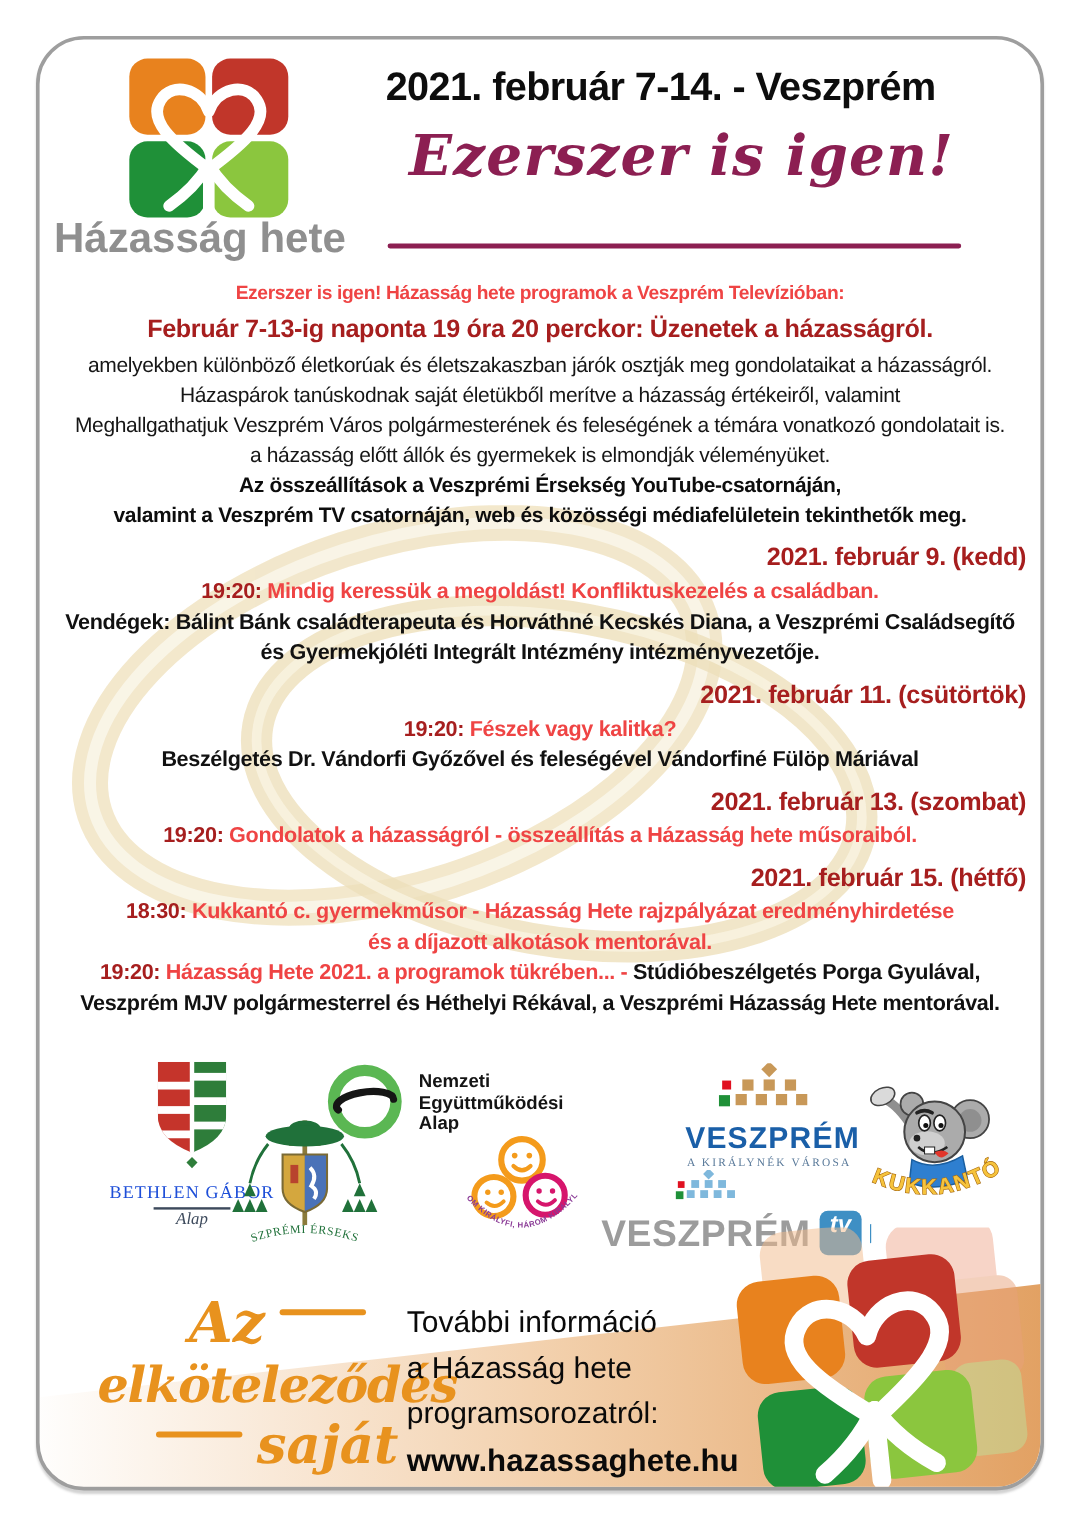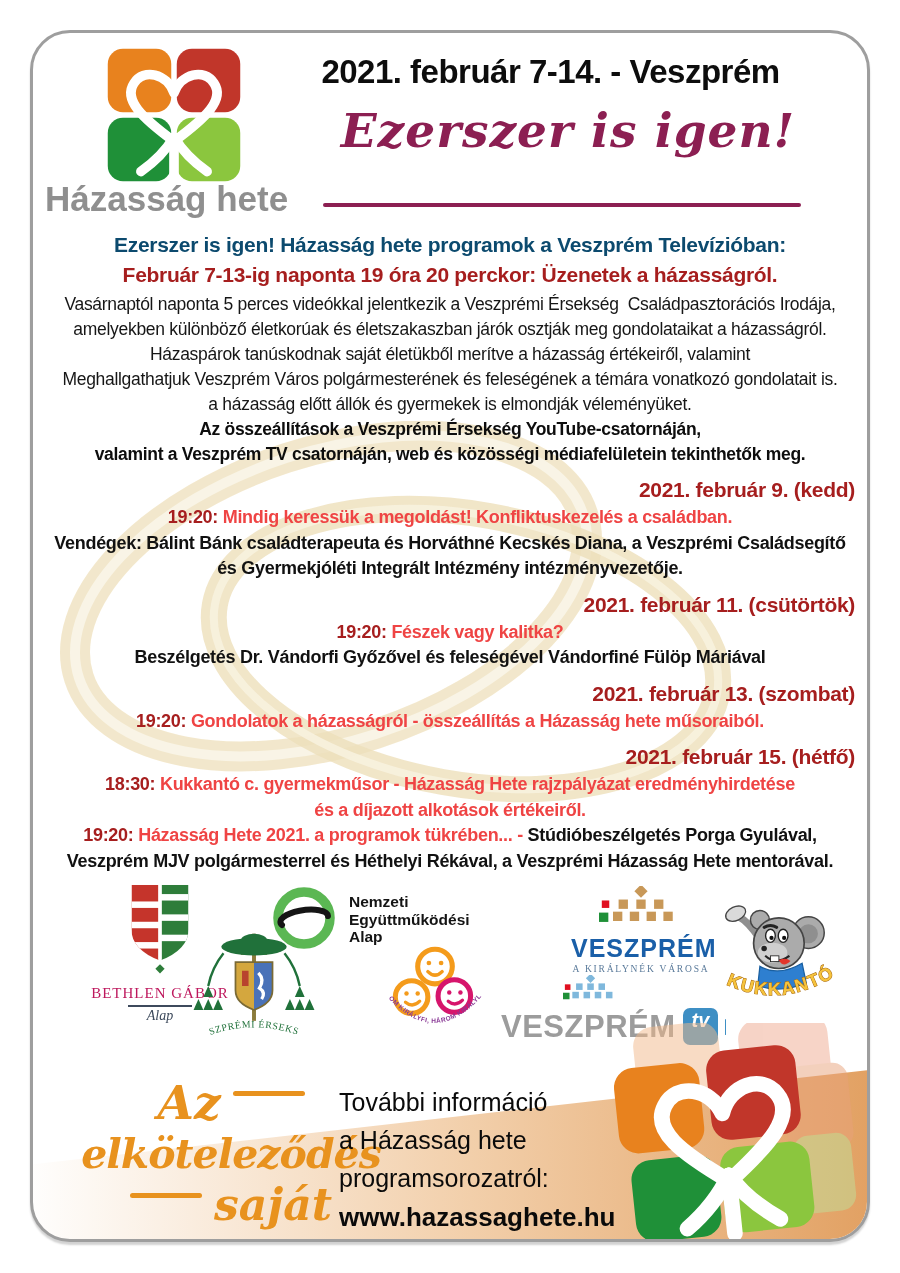--- a/index.html
+++ b/index.html
@@ -19,34 +19,34 @@
          font-size:33px;font-weight:bold;color:#0d0d0d;letter-spacing:-0.5px;}
   .tagline{position:absolute;left:285px;top:70px;width:500px;text-align:center;
            font-family:"DejaVu Serif",serif;font-style:italic;font-weight:bold;
            font-size:47px;color:#8C1F52;letter-spacing:1px;}
   .tagline-rule{position:absolute;left:290px;top:170px;width:478px;height:4px;
                 background:#8C1F52;border-radius:3px;}
   
   .rings{position:absolute;left:8px;top:388px;width:760px;height:412px;z-index:0;pointer-events:none;}
   
   .content{position:absolute;left:12px;right:12px;top:198px;text-align:center;z-index:1;letter-spacing:-0.3px;}
-  .intro-heading{font-size:21px;font-weight:bold;line-height:27px;margin-bottom:4px;color:#0c4a6e;}
+  .intro-heading{font-size:16px;font-weight:bold;line-height:27px;margin-bottom:4px;color:#ef4444;}
   .schedule{font-size:21px;font-weight:bold;line-height:26px;margin-bottom:4px;color:#A61E1E;}
   .bline{font-size:17.5px;line-height:25px;color:#161616;white-space:pre-wrap;}
   .eline{font-size:17.5px;font-weight:bold;line-height:25px;color:#0d0d0d;}
   .prog{margin-top:10px;}
   .pdate{font-size:21px;font-weight:bold;line-height:26px;margin-bottom:2px;color:#A61E1E;text-align:right;}
   .prow{font-size:18px;font-weight:bold;line-height:25.5px;}
   .ptime{color:#A61E1E;}
   .pblue{color:#ef4444;}
   .pblack{color:#111;}
   
   .sponsor{position:absolute;z-index:1;}
   .bethlen{left:42px;top:850px;width:170px;text-align:center;}
-  .bethlen .bg-name{font-family:"Liberation Serif",serif;font-size:15px;letter-spacing:1px;color:#be185d;margin-top:2px;text-transform:uppercase;}
+  .bethlen .bg-name{font-family:"Liberation Serif",serif;font-size:15px;letter-spacing:1px;color:#1d4ed8;margin-top:2px;text-transform:uppercase;}
   .bethlen .bg-rule{width:64px;height:1.5px;background:#3D4A5C;margin:3px auto 1px;}
   .bethlen .bg-alap{font-family:"Liberation Serif",serif;font-style:italic;font-size:14px;color:#3D4A5C;}
   .ersekseg{left:150px;top:892px;width:142px;}
   .nea{left:238px;top:852px;width:235px;display:flex;align-items:flex-start;gap:8px;}
   .nea .nea-text{font-size:15.5px;font-weight:bold;line-height:17.5px;color:#141414;padding-top:8px;text-align:left;}
   .hkiralyfi{left:345px;top:903px;width:114px;}
   .vcity{left:538px;top:853px;width:140px;text-align:center;}
   .vcity .vc-label{font-size:25px;font-weight:bold;color:#1A5FA8;letter-spacing:1px;margin-top:2px;}
   .vcity .vc-sub{font-family:"Liberation Serif",serif;font-size:9.5px;color:#5A7A9A;letter-spacing:1.8px;margin-top:1px;}
   .vtv{left:468px;top:942px;width:225px;text-align:left;}
@@ -100,21 +100,20 @@
     </g>
   </svg>
   <div class="brand">Házasság hete</div>
   <div class="title">2021. február 7-14. - Veszprém</div>
   <div class="tagline">Ezerszer is igen!</div>
   <div class="tagline-rule"></div>
 
   <div class="content">
     <div class="intro-heading">Ezerszer is igen! Házasság hete programok a Veszprém Televízióban:</div>
     <div class="schedule">Február 7-13-ig naponta 19 óra 20 perckor: Üzenetek a házasságról.</div>
-    <div class="bline">Vasárnaptól naponta 5 perces videókkal jelentkezik a Veszprémi Érsekség  Családpasztorációs Irodája,</div>
     <div class="bline">amelyekben különböző életkorúak és életszakaszban járók osztják meg gondolataikat a házasságról.</div>
     <div class="bline">Házaspárok tanúskodnak saját életükből merítve a házasság értékeiről, valamint</div>
     <div class="bline">Meghallgathatjuk Veszprém Város polgármesterének és feleségének a témára vonatkozó gondolatait is.</div>
     <div class="bline">a házasság előtt állók és gyermekek is elmondják véleményüket.</div>
     <div class="eline">Az összeállítások a Veszprémi Érsekség YouTube-csatornáján,</div>
     <div class="eline">valamint a Veszprém TV csatornáján, web és közösségi médiafelületein tekinthetők meg.</div>
 
     <div class="prog">
       <div class="pdate">2021. február 9. (kedd)</div>
       <div class="prow">
@@ -141,21 +140,21 @@
         <span class="pblue">Gondolatok a házasságról - összeállítás a Házasság hete műsoraiból.</span>
       </div>
     </div>
 
     <div class="prog">
       <div class="pdate">2021. február 15. (hétfő)</div>
       <div class="prow">
         <span class="ptime">18:30:</span>
         <span class="pblue">Kukkantó c. gyermekműsor - Házasság Hete rajzpályázat eredményhirdetése</span>
       </div>
-      <div class="prow"><span class="pblue">és a díjazott alkotások értékeiről.</span></div>
+      <div class="prow"><span class="pblue">és a díjazott alkotások mentorával.</span></div>
       <div class="prow">
         <span class="ptime">19:20:</span>
         <span class="pblue">Házasság Hete 2021. a programok tükrében... -</span>
         <span class="pblack">Stúdióbeszélgetés Porga Gyulával,</span>
       </div>
       <div class="prow"><span class="pblack">Veszprém MJV polgármesterrel és Héthelyi Rékával, a Veszprémi Házasság Hete mentorával.</span></div>
     </div>
   </div>
 
   <div class="sponsor bethlen">

